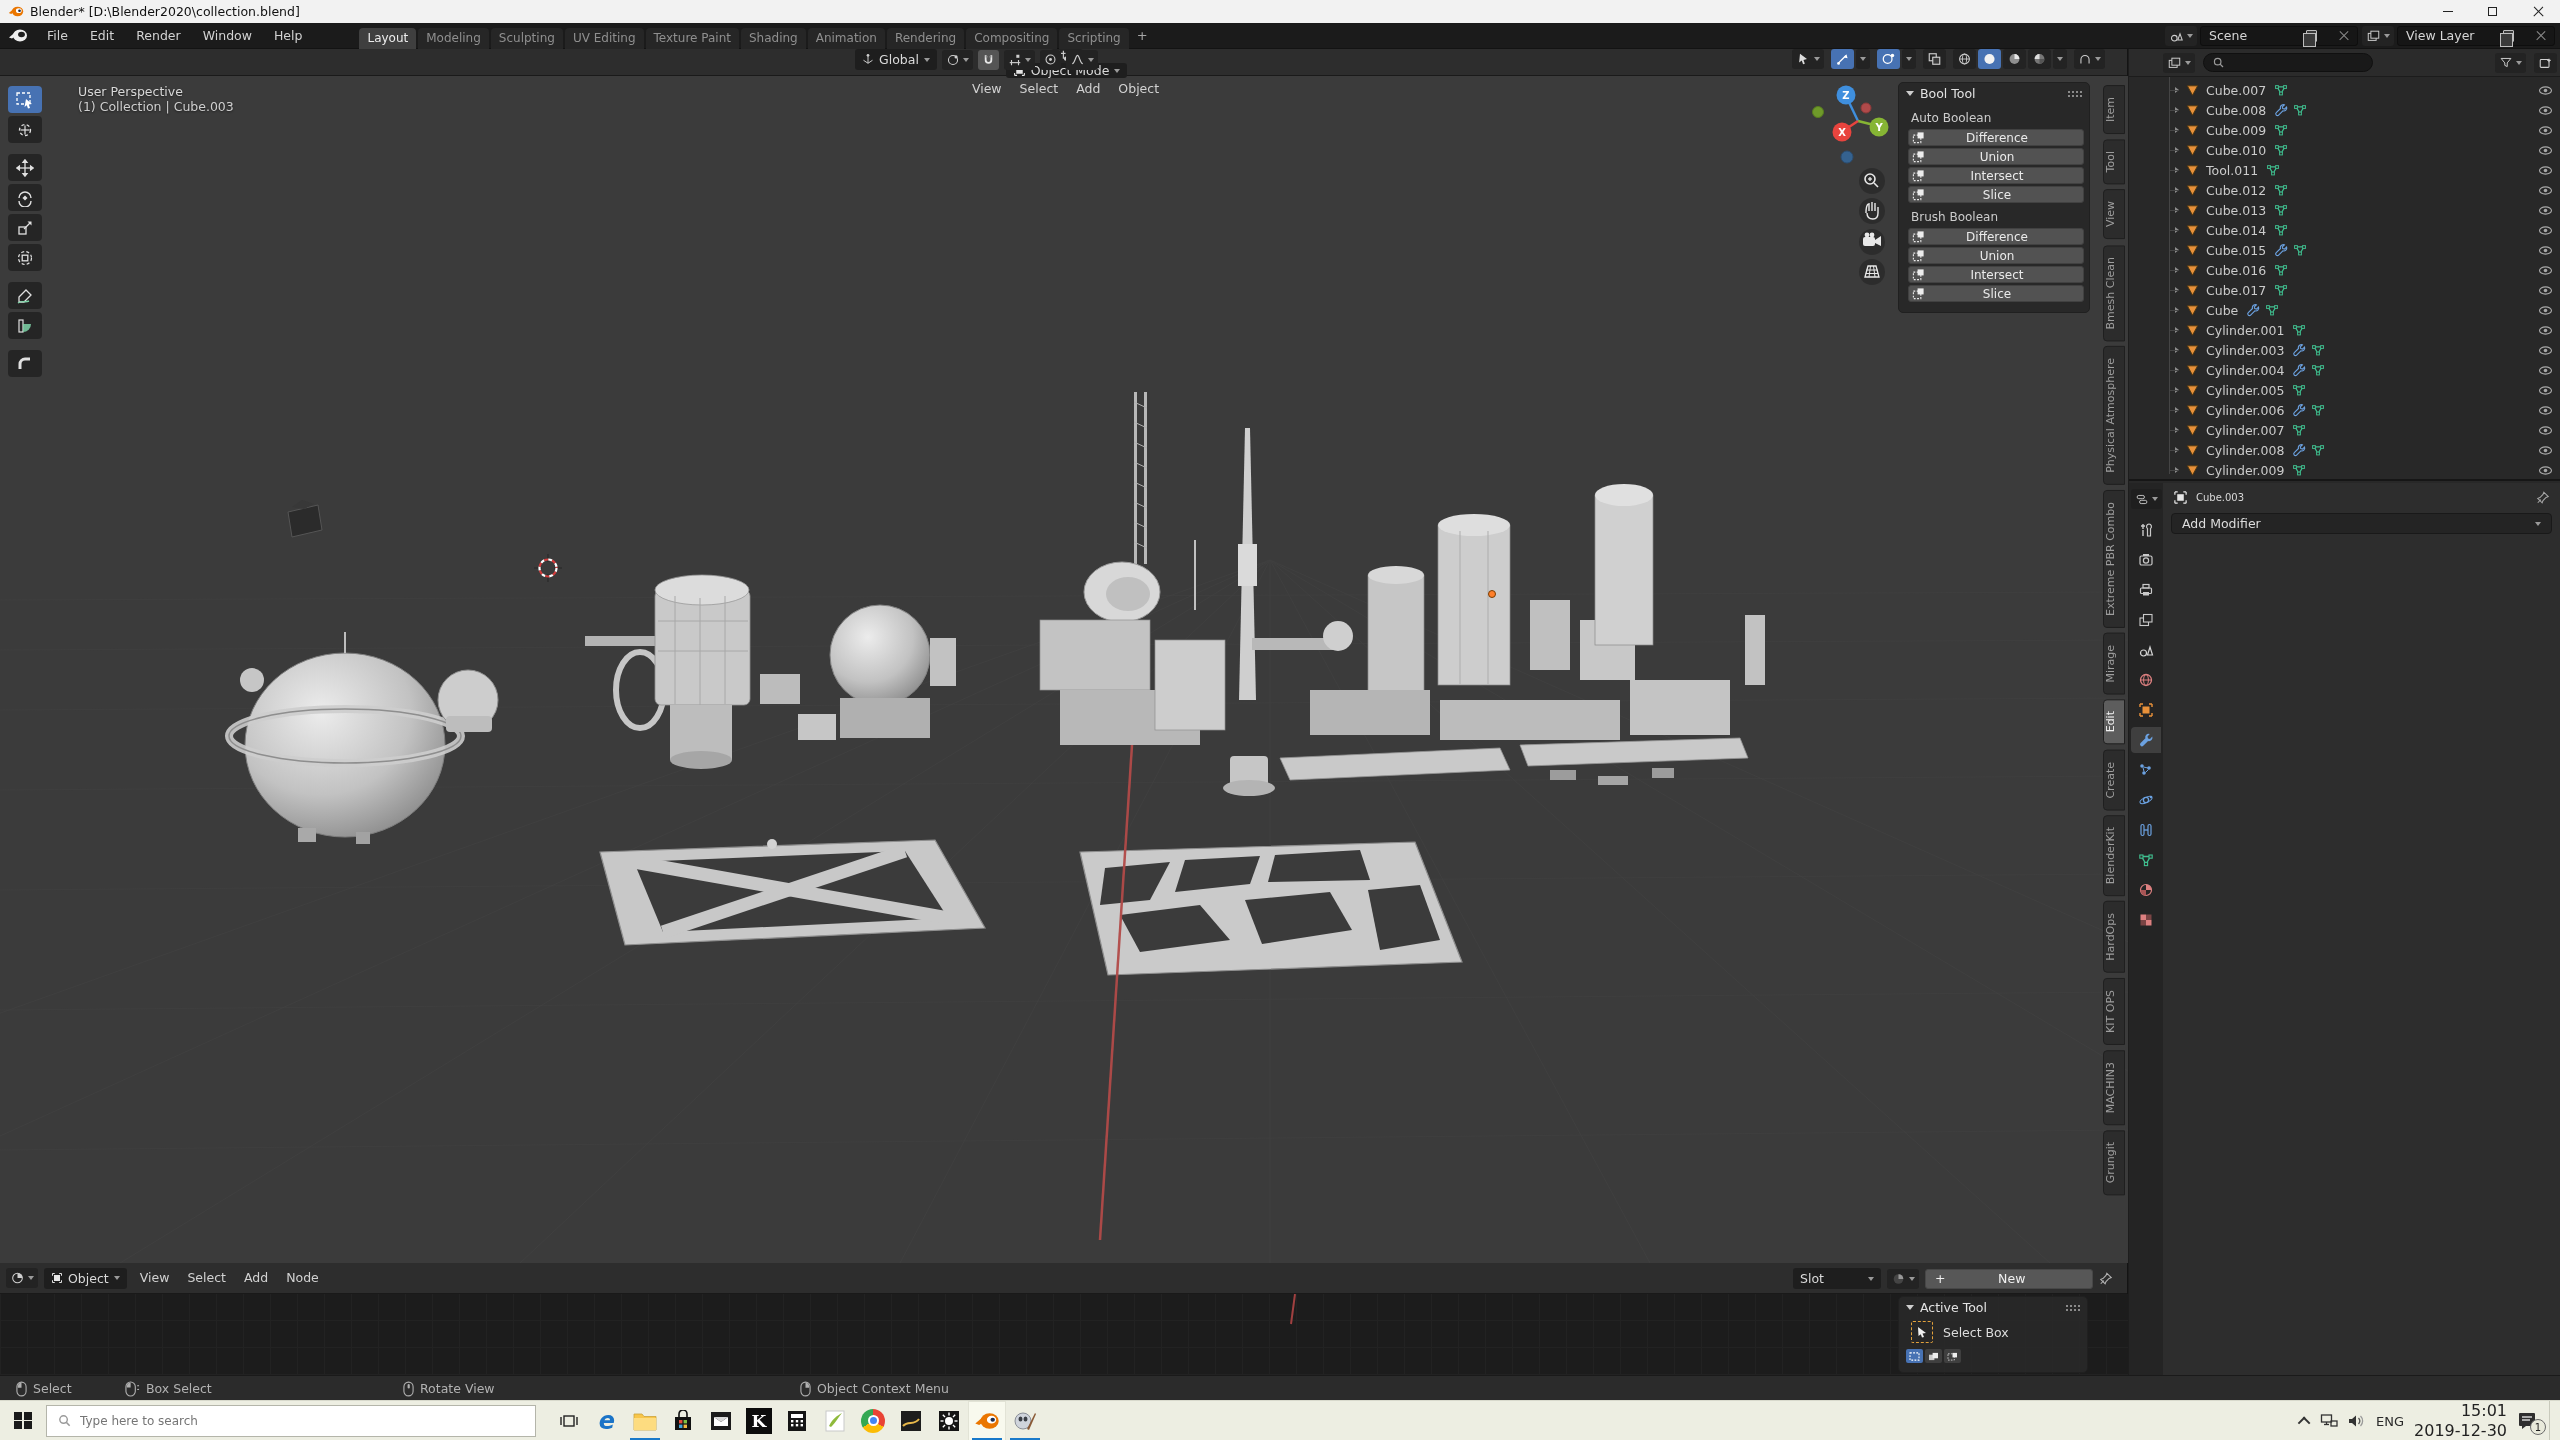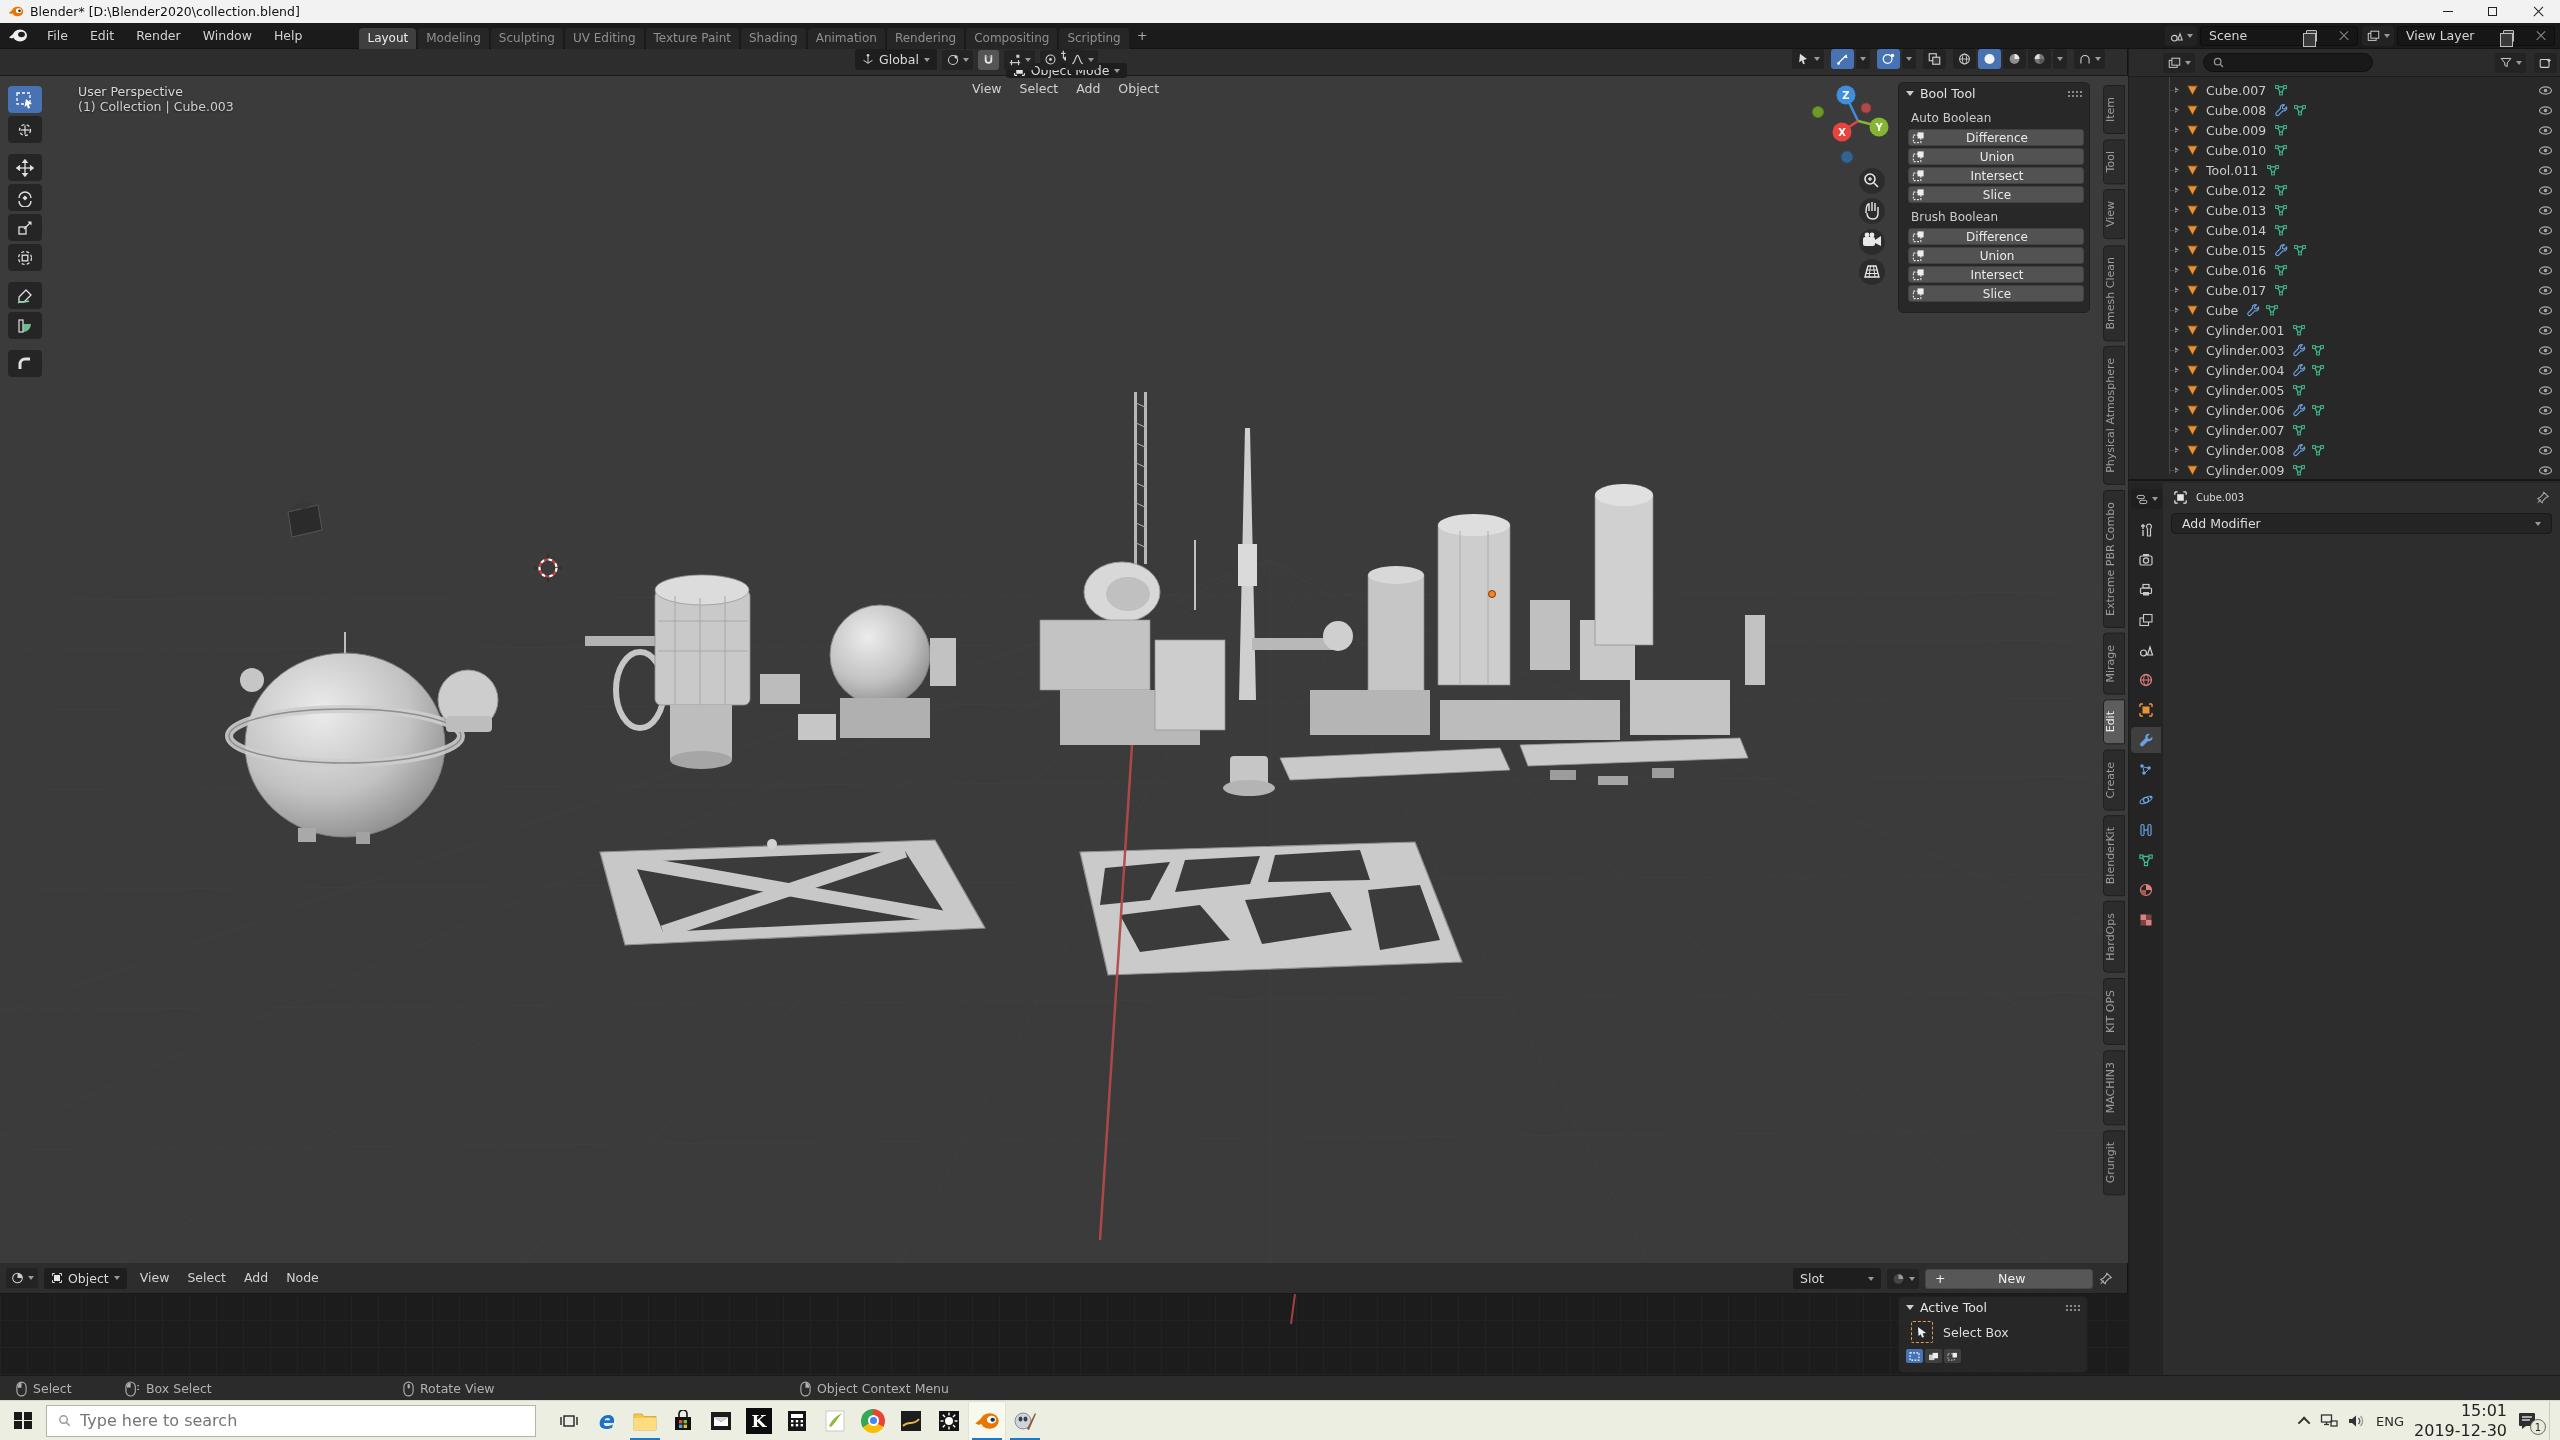--- a/index.html
+++ b/index.html
@@ -122,21 +122,21 @@
   #statusbar { position:absolute; left:0; top:1375px; width:2560px; height:25px; background:#2b2b2b; border-top:1px solid #1a1a1a; color:#b2b2b2; font-size:12.5px; }
   .hint { position:absolute; top:0; height:25px; display:flex; align-items:center; gap:6px; }
   #stats { position:absolute; right:8px; top:0; height:25px; line-height:25px; color:#a9a9a9; }
 
   
   #taskbar { position:absolute; left:0; top:1400px; width:2560px; height:40px; background:#edeee2; display:flex; align-items:center; border-top:1px solid #d8d9cc; }
   #start-btn { width:46px; height:40px; display:flex; align-items:center; justify-content:center; }
   .win-logo { display:grid; grid-template-columns:8px 8px; grid-template-rows:8px 8px; gap:1.6px; }
   .win-logo div { background:#1a1a1a; }
   #tb-search { width:490px; height:32px; background:#fff; border:1px solid #b4b5aa; display:flex; align-items:center; padding-left:10px; gap:8px; }
-  #tb-search input { border:none; outline:none; font-size:16px; color:#5a5a5a; width:400px; font-family:inherit; background:transparent; }
+  #tb-search input { border:none; outline:none; font-size:12px; color:#5a5a5a; width:400px; font-family:inherit; background:transparent; }
   .tb-ic { width:38px; height:40px; display:flex; align-items:center; justify-content:center; position:relative; }
   .tb-ic.running::after { content:""; position:absolute; left:4px; bottom:0; width:30px; height:3px; background:#1979ca; }
   .tb-ic.active-app { background:#f8f9ee; box-shadow:inset 0 0 0 1px #e2e3d6; }
   .appsq { width:26px; height:26px; display:flex; align-items:center; justify-content:center; font-weight:bold; }
   #tray { position:absolute; right:0; top:0; height:40px; display:flex; align-items:center; gap:10px; padding-right:6px; color:#2a2a2a; }
   .tray-chev { width:9px; height:9px; border-left:2px solid #333; border-top:2px solid #333; transform:rotate(45deg) translateY(2px); }
   #clock { text-align:right; font-size:16px; line-height:1.25; color:#222; }
   .show-desktop { width:5px; height:40px; border-left:1px solid #c9cabc; }
 
   svg { display:block; }

